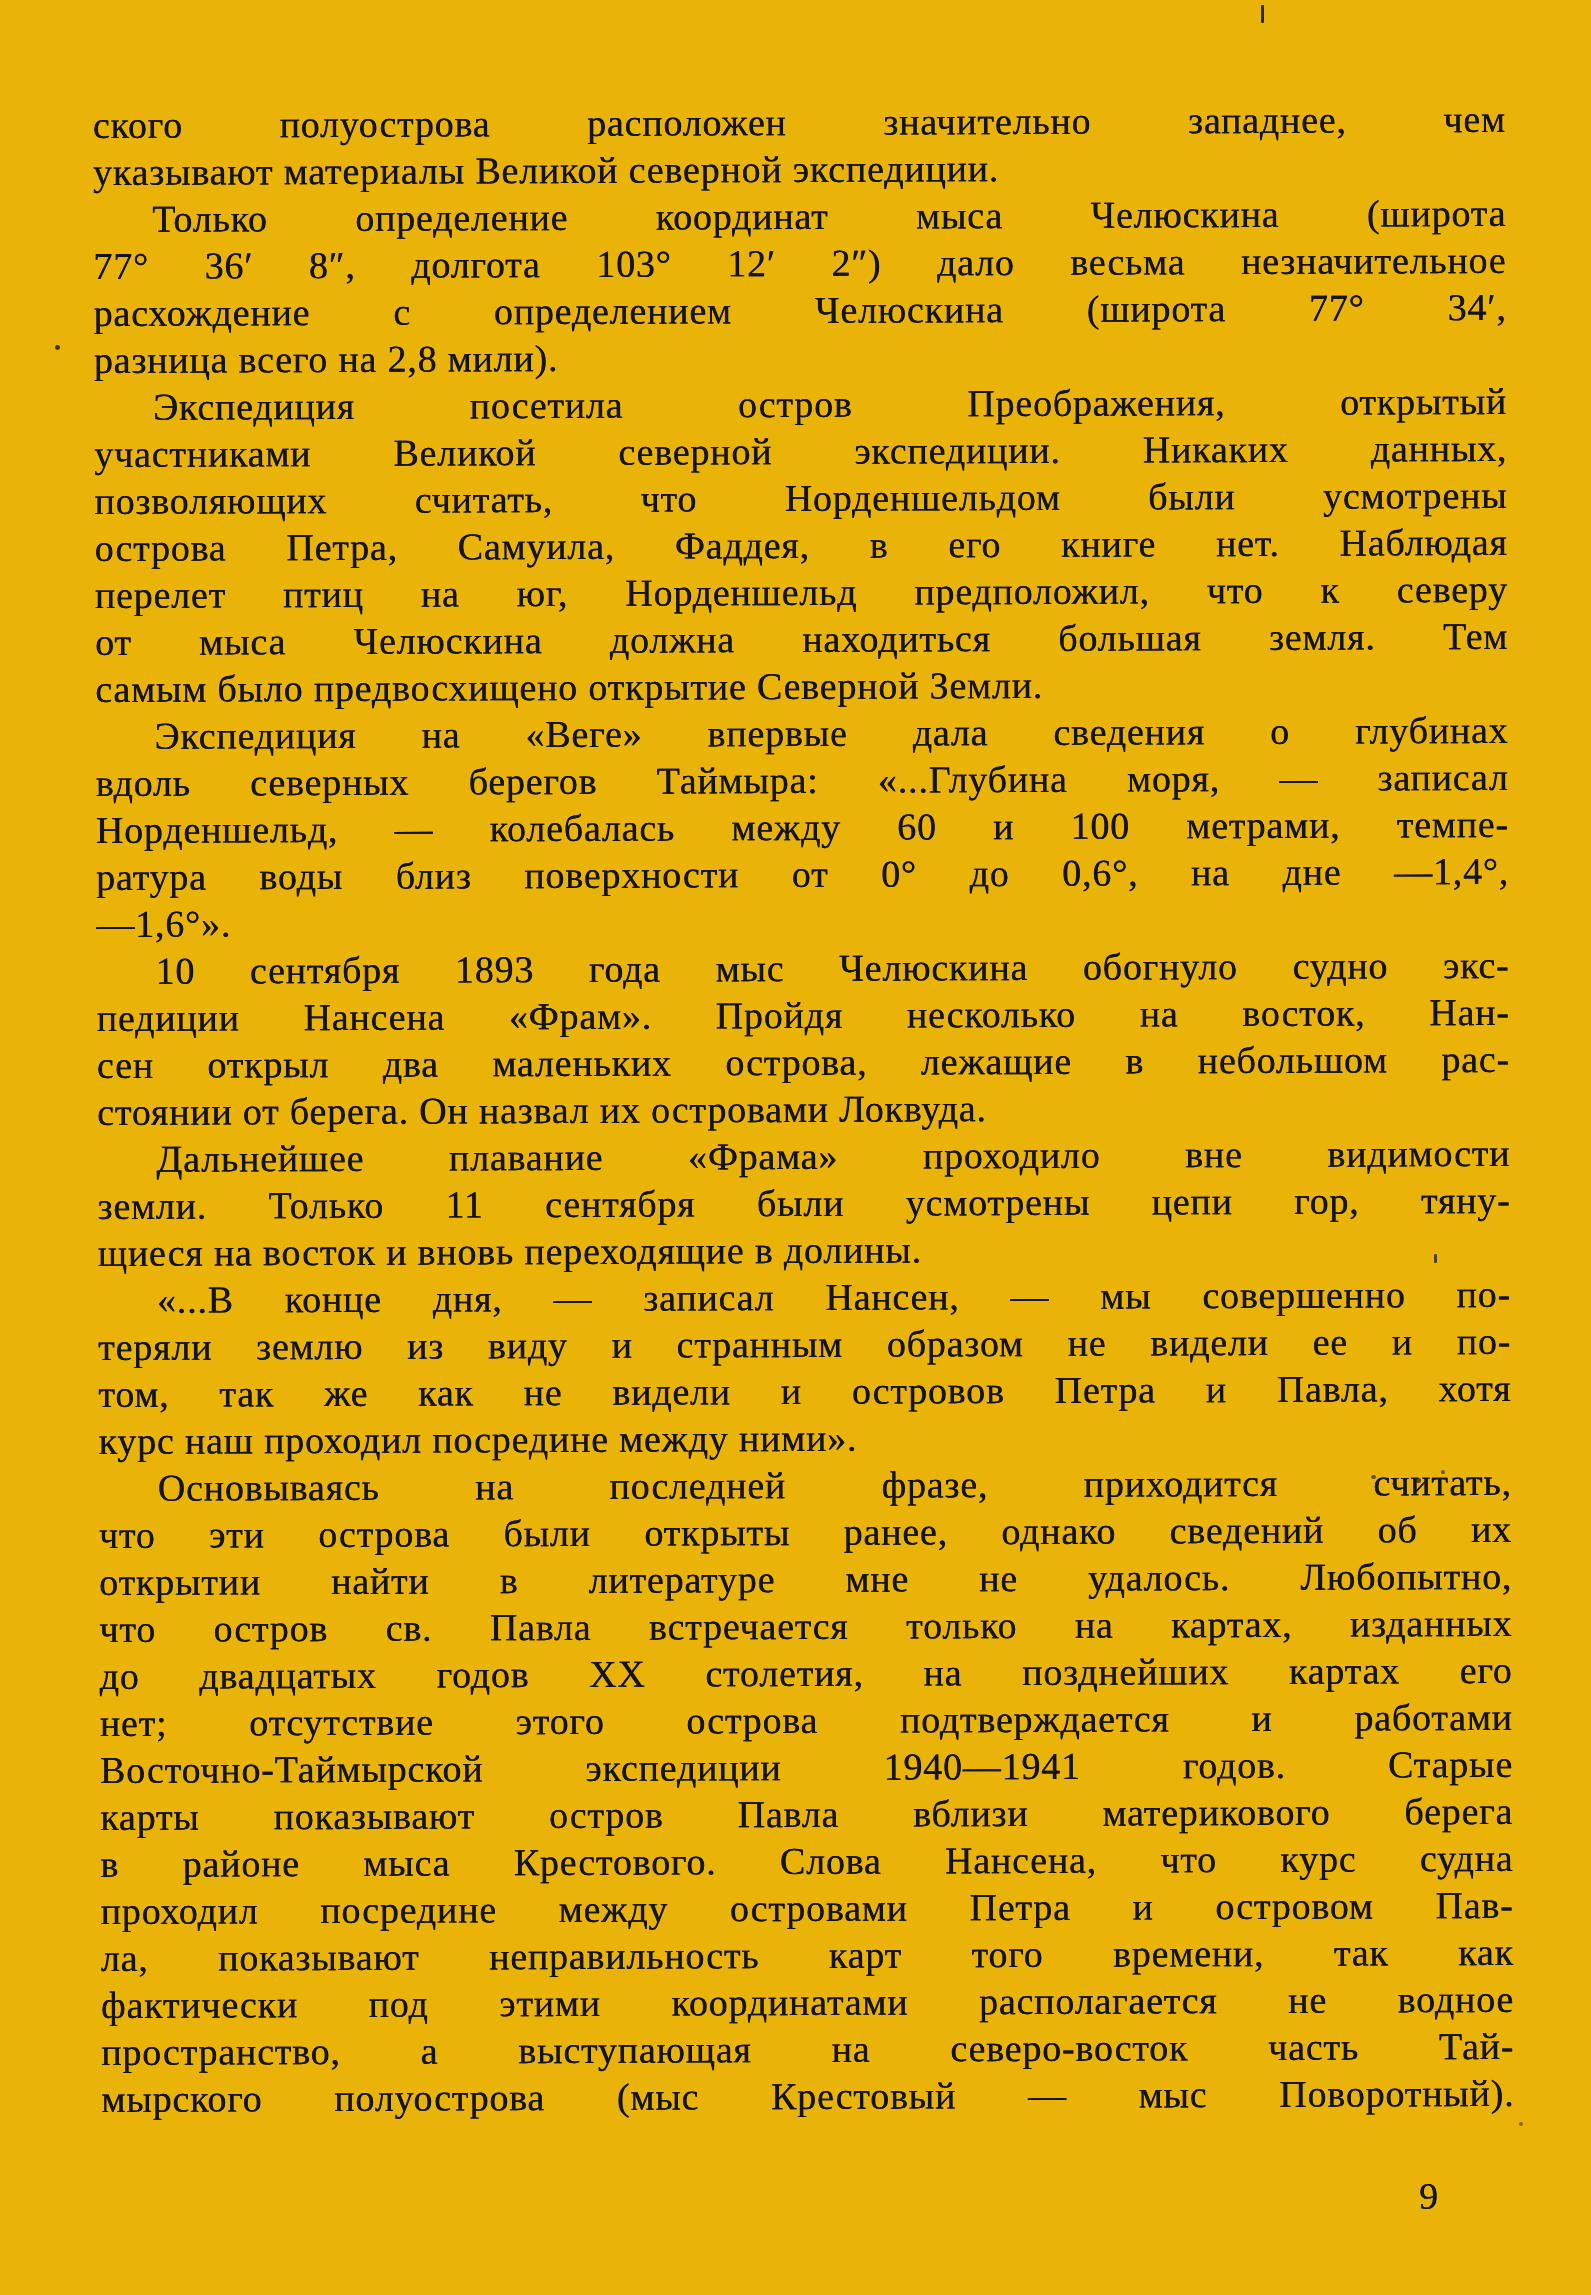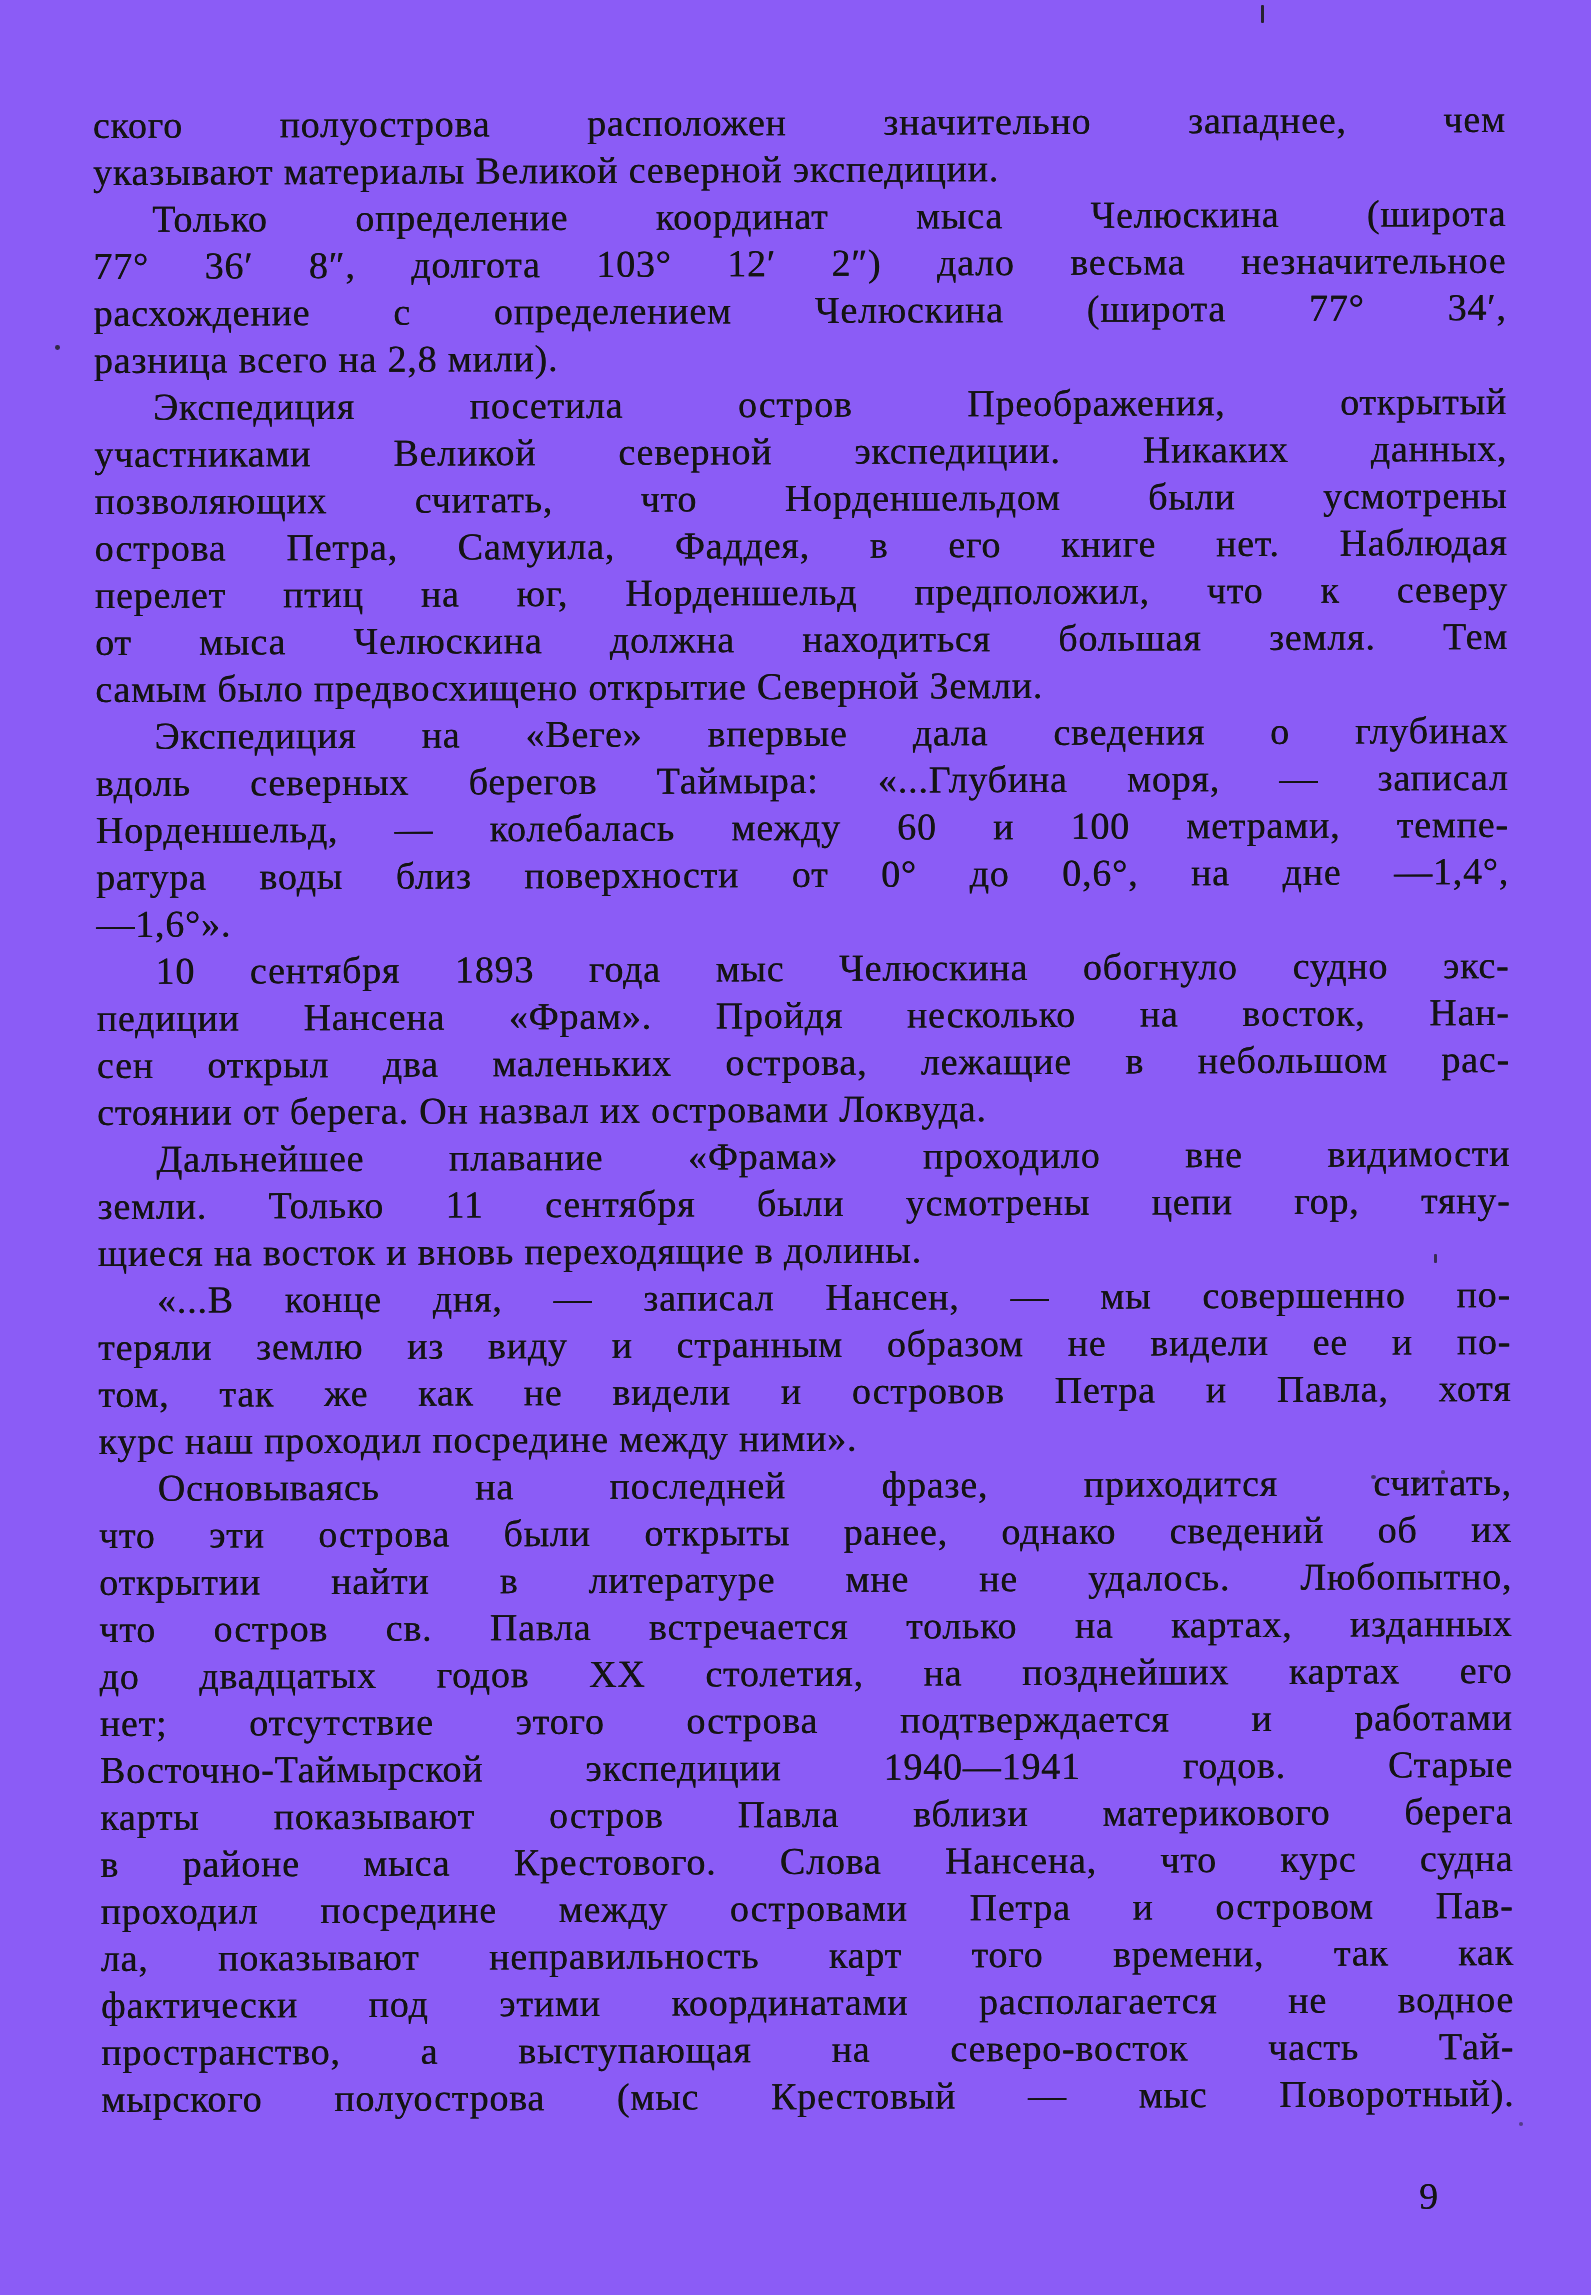--- a/index.html
+++ b/index.html
@@ -4,21 +4,21 @@
 <style>
   html, body {
     margin: 0;
     padding: 0;
     background: #ffffff;
   }
   .page {
     position: relative;
     width: 1592px;
     height: 2295px;
-    background: #8b5cf6;
+    background: #eab308;
     overflow: hidden;
     color: #141414;
   }
   .text-block {
     position: absolute;
     left: 97px;
     top: 99px;
     width: 1413px;
     transform: rotate(-0.25deg);
     transform-origin: 50% 50%;

